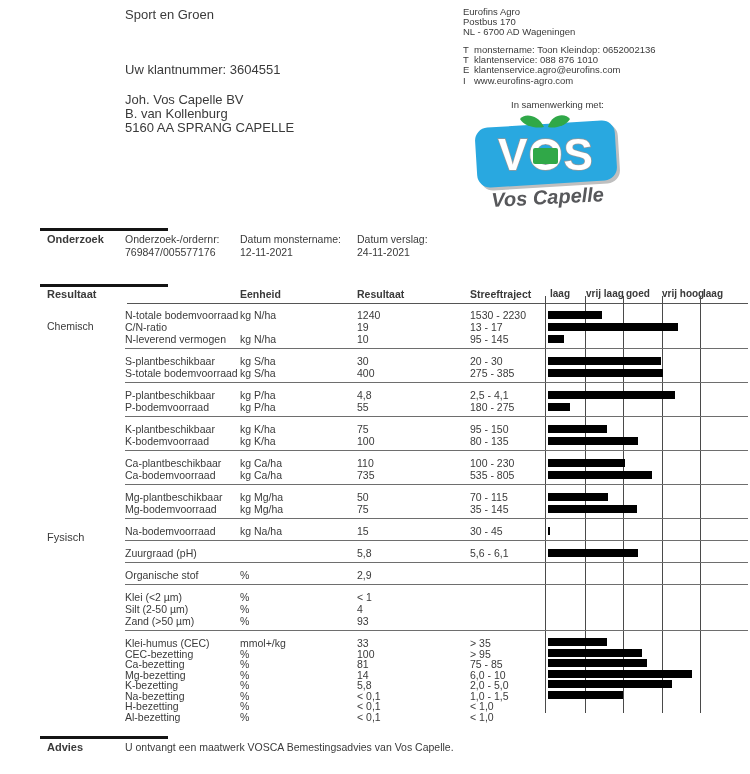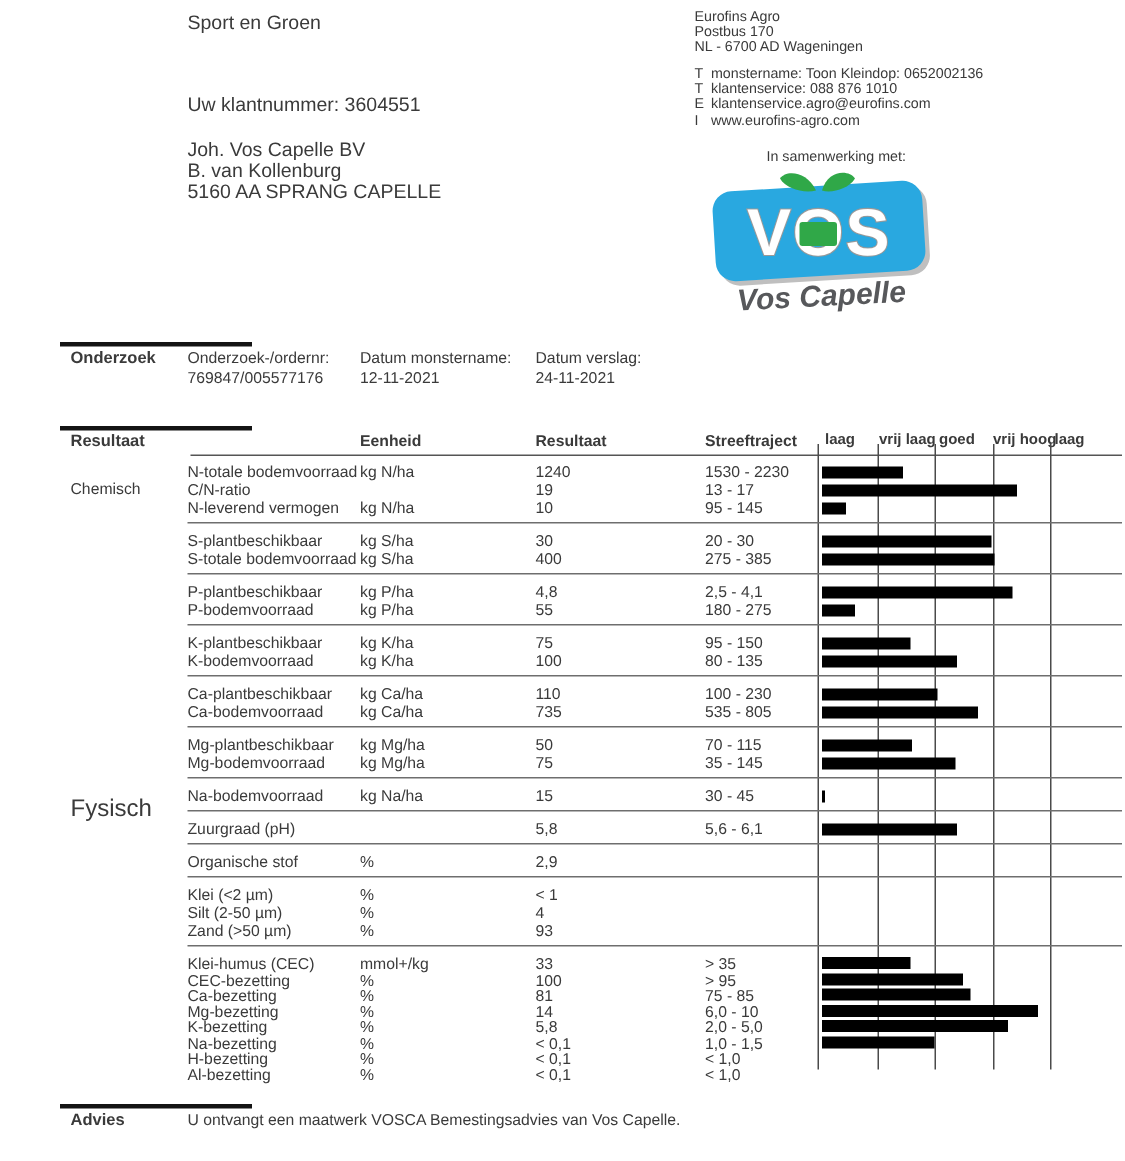--- a/index.html
+++ b/index.html
@@ -93,21 +93,21 @@
 
   <div class="grid">
     <div class="vline" style="left:0;"></div>
     <div class="vline" style="left:40px;"></div>
     <div class="vline" style="left:78px;"></div>
     <div class="vline" style="left:117px;"></div>
     <div class="vline" style="left:155px;"></div>
   </div>
 
   <div class="abs" style="left:47px;top:320px;font-size:10.5px;">Chemisch</div>
-  <div class="abs" style="left:47px;top:531px;font-size:16px;">Fysisch</div>
+  <div class="abs" style="left:47px;top:531px;font-size:11px;">Fysisch</div>
 
   <div class="rows-wrap">
 
     <div class="group first">
       <div class="row">
           <span class="cn">N-totale bodemvoorraad</span>
           <span class="cu">kg N/ha</span>
           <span class="cv">1240</span>
           <span class="cr">1530 - 2230</span>
           <span class="cb" style="width: 54px;"></span>

